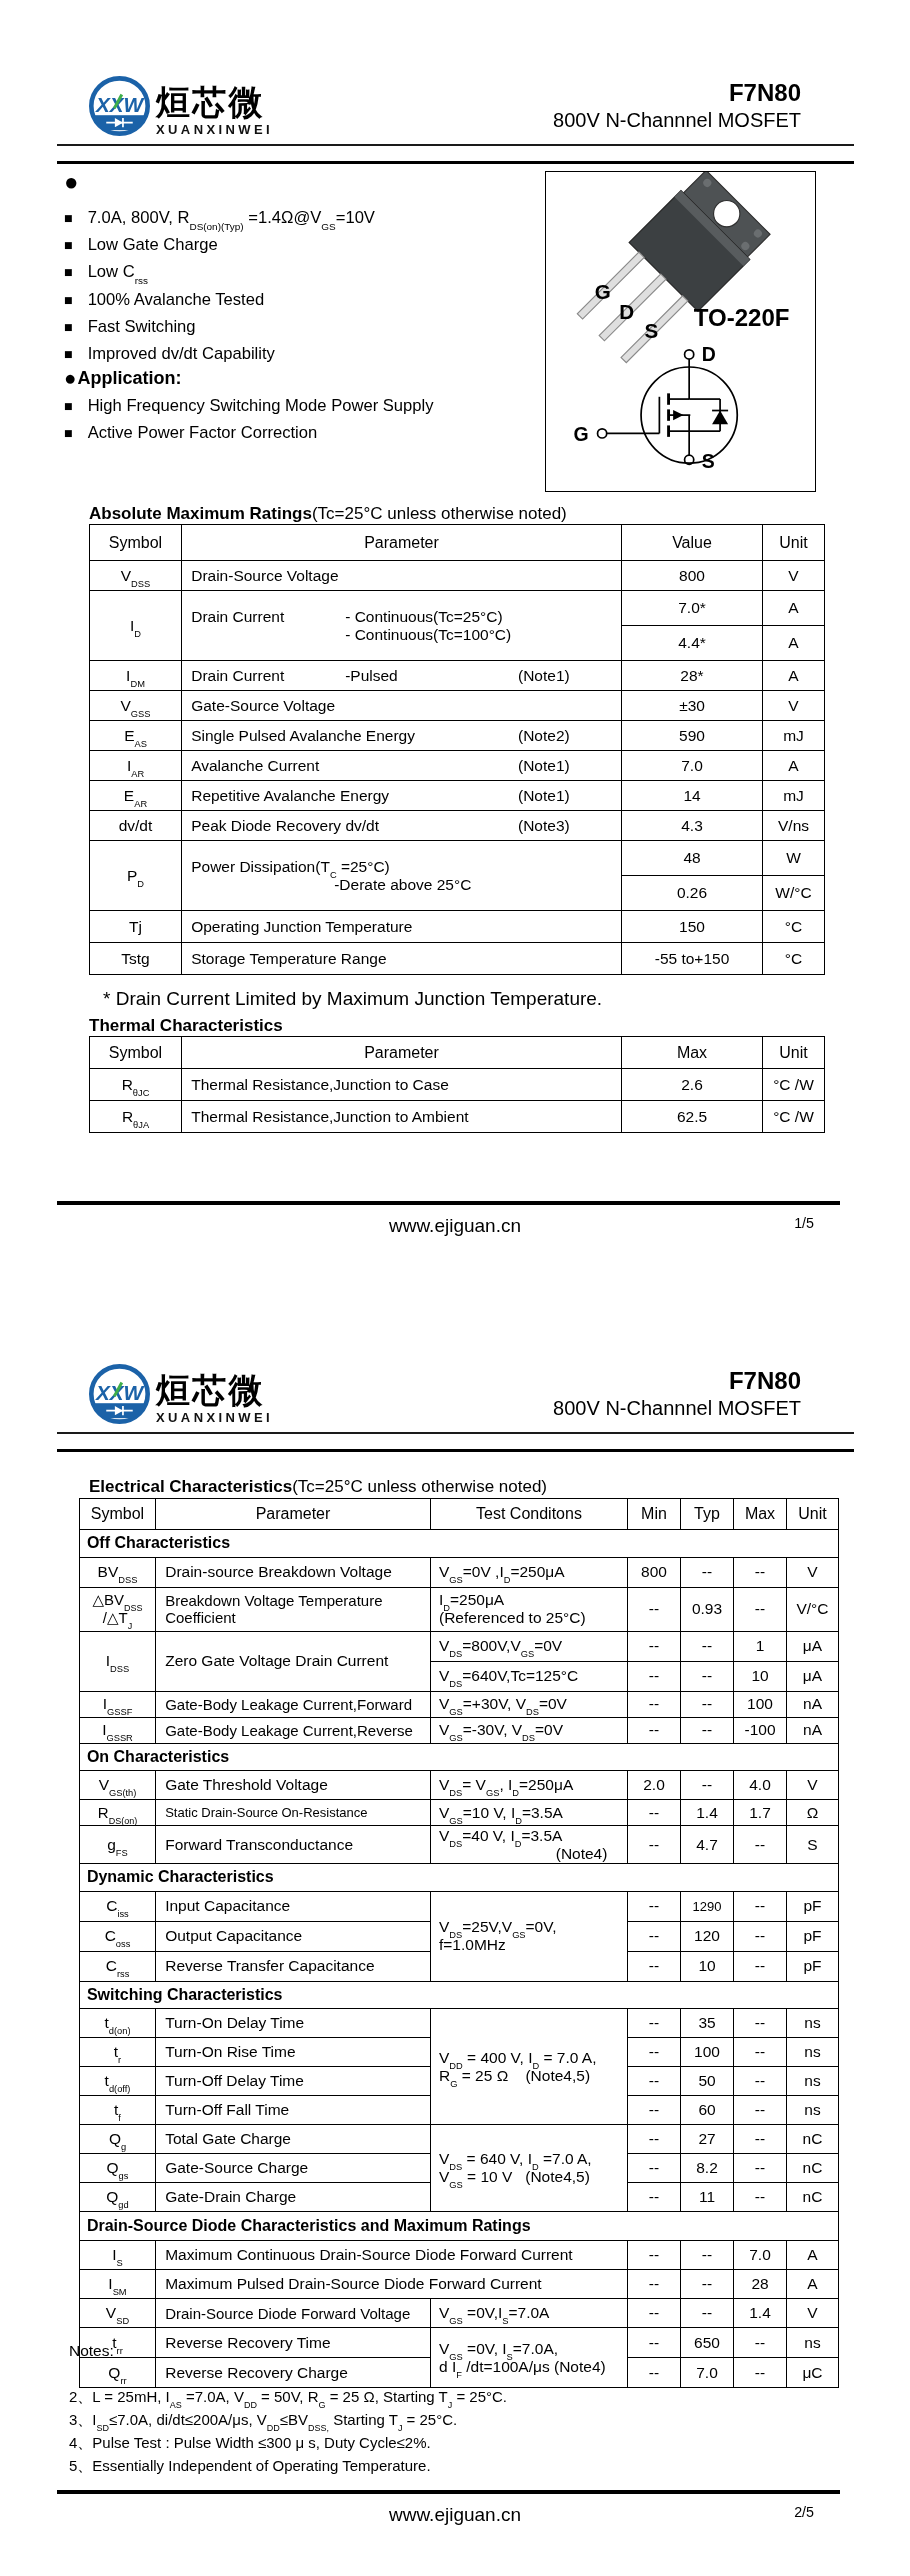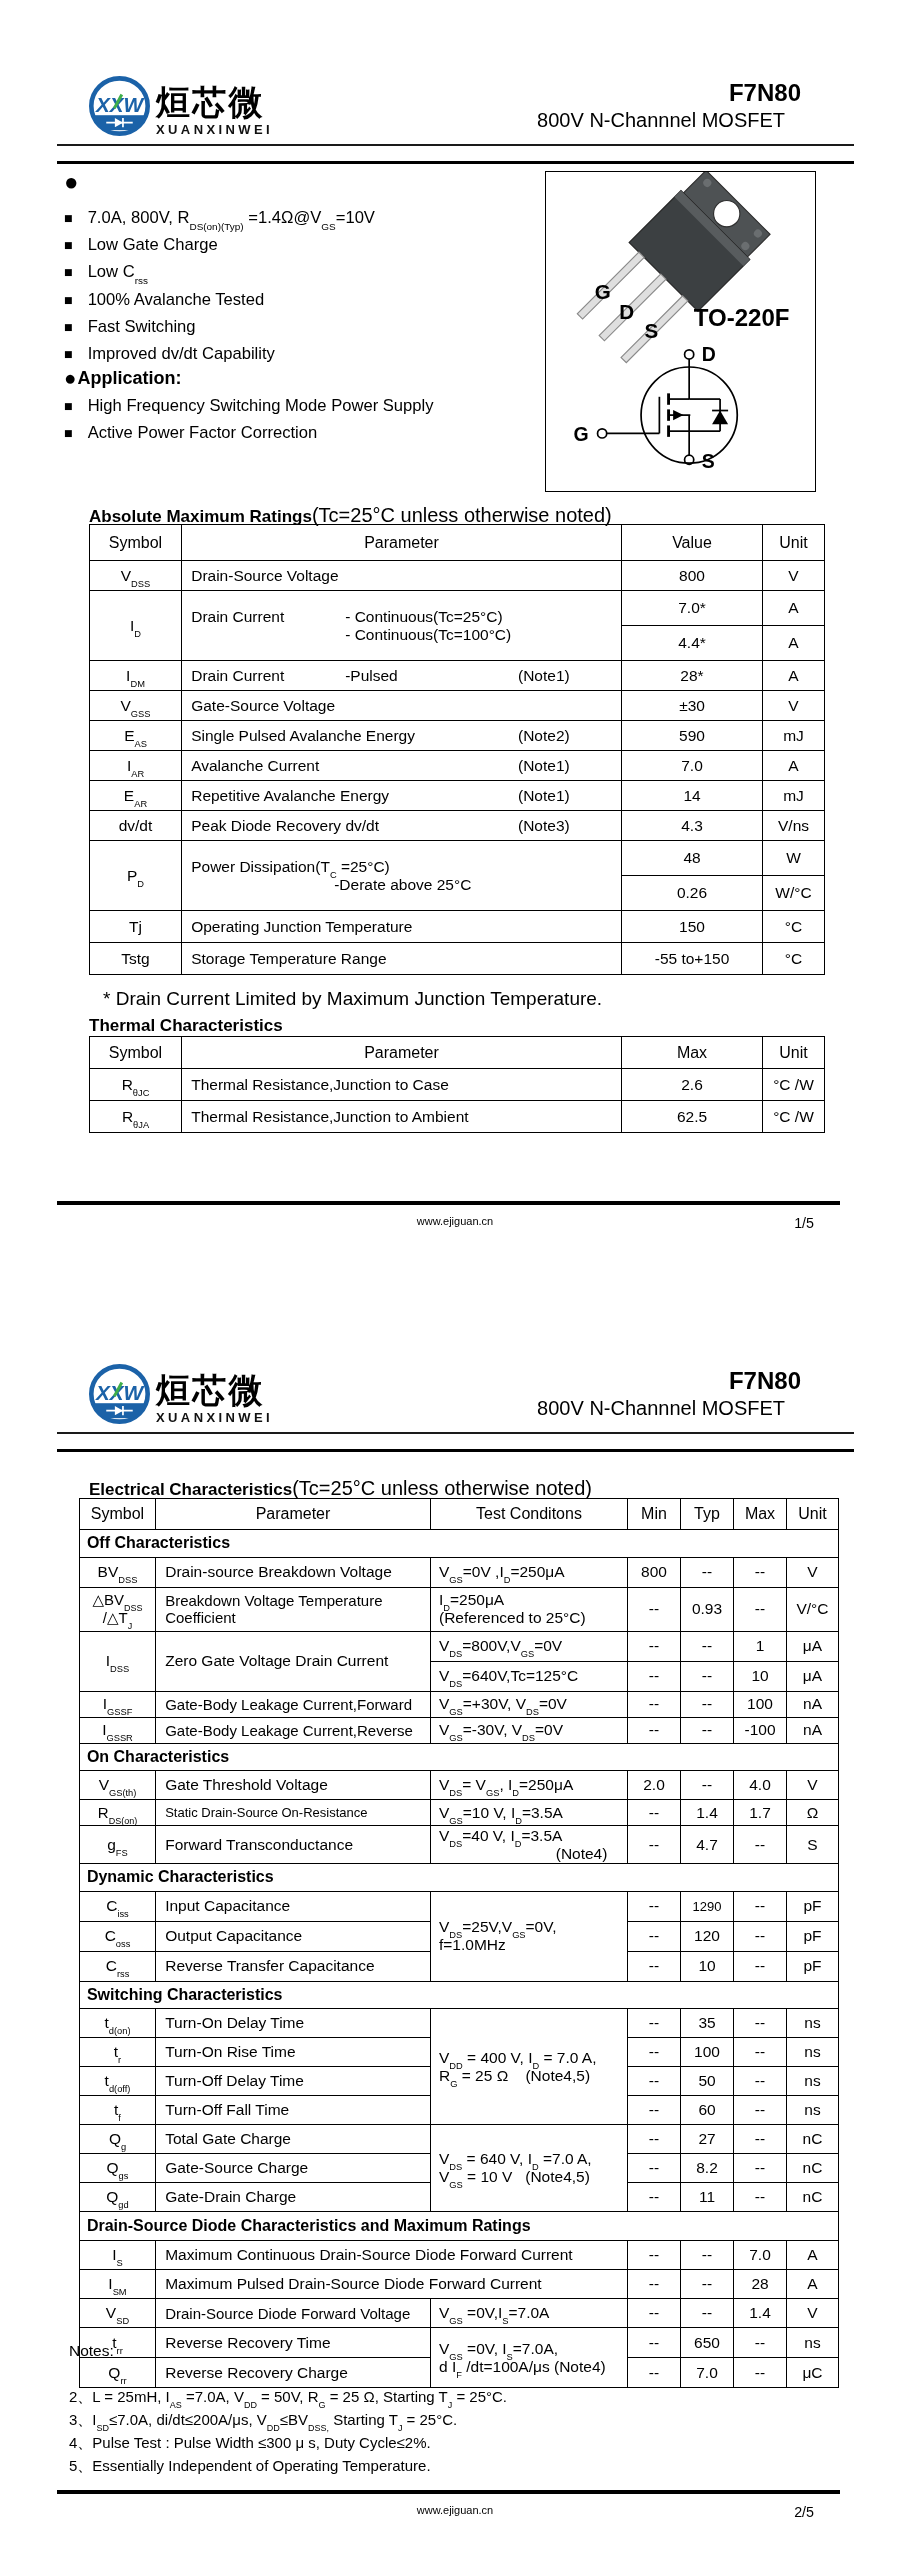--- a/index.html
+++ b/index.html
@@ -9,38 +9,38 @@
   .page { position:absolute; left:0; width:910px; height:1288px; background:#fff; }
   #page1 { top:0; } #page2 { top:1288px; }
 
   sub { font-size:60%; line-height:0; position:relative; top:0.22em; }
 
   
   .logo-svg { position:absolute; left:89px; top:76px; }
   .brand-cn { position:absolute; left:156px; top:80px; font-size:34px; font-weight:900; letter-spacing:2.3px; }
   .brand-en { position:absolute; left:156px; top:122px; font-size:13px; font-weight:600; letter-spacing:3.4px; color:#111; }
   .part-no  { position:absolute; right:109px; top:79px; font-size:24px; font-weight:bold; }
-  .part-sub { position:absolute; right:125px; top:109px; font-size:20px; }
+  .part-sub { position:absolute; right:109px; top:109px; font-size:20px; }
   .rule-thin  { position:absolute; left:57px; right:56px; top:144px; height:1.7px; background:#1a1a1a; }
   .rule-thick { position:absolute; left:57px; right:56px; top:161px; height:2.9px; background:#000; }
 
   
   .fline { position:absolute; left:64px; display:flex; align-items:center; gap:15px; font-size:16.6px; white-space:nowrap; }
   .sq { font-size:14.3px; line-height:1; }
   .big-dot { font-size:24px; line-height:1; }
   .app-line { gap:1.1px; font-weight:bold; font-size:18px; }
   .app-line .big-dot { font-size:20.6px; }
 
   
   .pkg-box { position:absolute; left:545px; top:171px; width:271px; height:321px; border:1.1px solid #000; }
   .pkg-box svg { position:absolute; left:0; top:0; }
 
   
   .tbl-title { position:absolute; left:89px; font-size:17px; font-weight:bold; white-space:nowrap; }
-  .tbl-title .cond { font-weight:normal; font-size:20px;margin-top:40px; }
+  .tbl-title .cond { font-weight:normal; font-size:17px;margin-top:40px; }
 
   
   table { border-collapse:collapse; table-layout:fixed; position:absolute; font-size:15.5px; }
   td { border:1.1px solid #000; text-align:center; vertical-align:middle; padding:0 4.6px; overflow:hidden; }
   td.pl { text-align:left; padding-left:9.2px; position:relative; }
   tr.hdr td { border-bottom:1.7px solid #000; font-size:16px; }
   .note-abs { position:absolute; left:336px; top:50%; transform:translateY(-50%); }
   .ind { display:inline-block; width:154px; }
   .ind2 { display:inline-block; width:143px; }
   .sec td { text-align:left; font-weight:bold; font-size:16px; padding-left:6.9px; border-left:1.1px solid #000; border-right:1.1px solid #000; }
@@ -56,21 +56,21 @@
   .q46 td{height:26px} .q50 td{height:29px} .q66 td{height:38px}
 
   .footnote { position:absolute; left:103px; font-size:19px; }
 
   
   .notes-label { position:absolute; left:69px; font-size:15.5px; }
   .note-line { position:absolute; left:69px; font-size:15px; white-space:nowrap; }
 
   
   .foot-rule { position:absolute; left:57px; right:70px; height:4px; background:#000; }
-  .foot-url  { position:absolute; left:0; right:0; text-align:center; font-size:11px; }
+  .foot-url  { position:absolute; left:0; right:0; text-align:center; font-size:19px; }
   .foot-page { position:absolute; right:96px; font-size:14.3px; }
 </style>
 </head>
 <body>
 
 <div class="sheet">
 
   <section class="page" id="page1">
 
     <svg class="logo-svg" width="61" height="60" viewBox="0 0 106 104">

